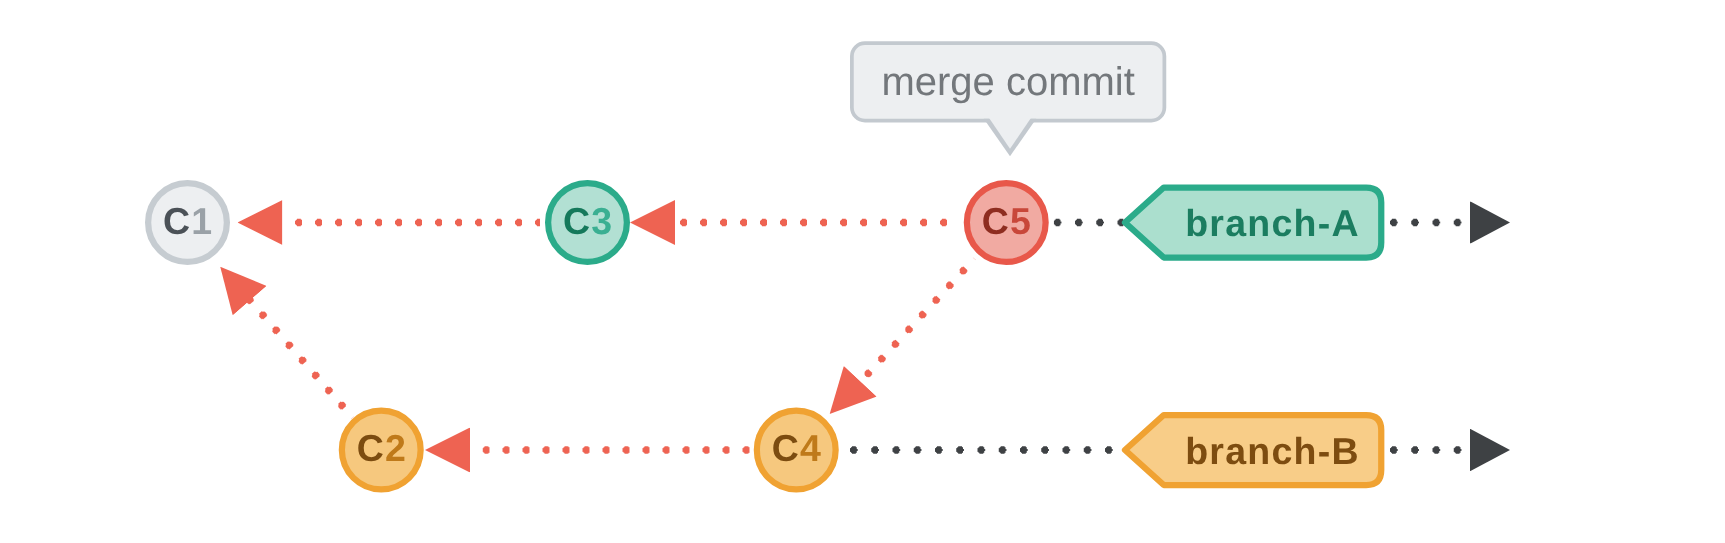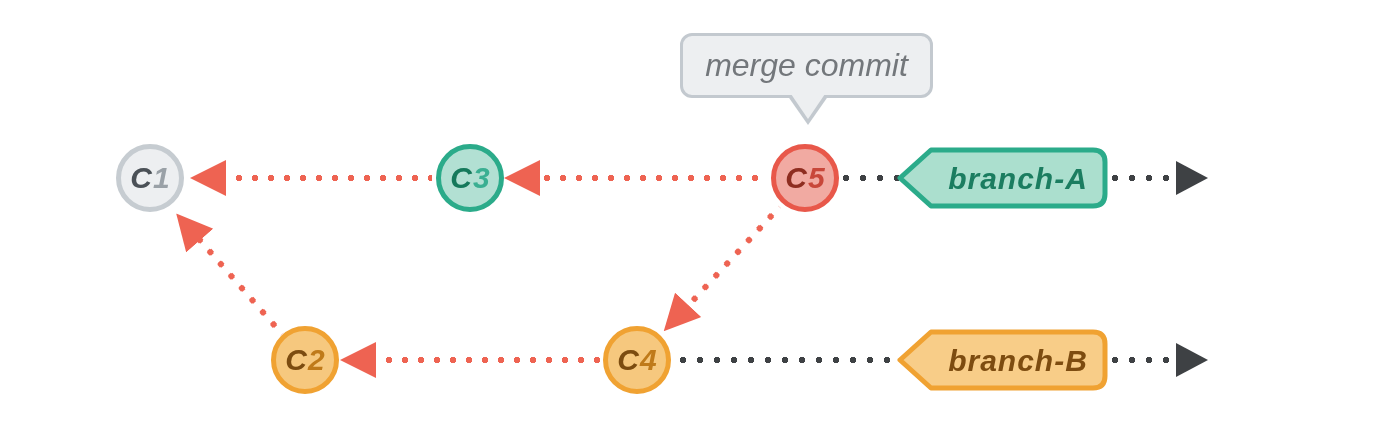--- a/index.html
+++ b/index.html
@@ -1,18 +1,18 @@
 <!DOCTYPE html>
 <html style="--red-line: #ee6352; --dark-line: #3e4144; --c1-fill: #edeff1; --c1-border: #c6ccd1; --c1-letter: #4b5157; --c1-number: #9aa1a7; --c2-fill: #f6c87e; --c2-border: #f0a232; --c2-letter: #7c4c10; --c2-number: #bf7a1a; --c3-fill: #b2e0d3; --c3-border: #2bab8a; --c3-letter: #15795b; --c3-number: #3aaf92; --c4-fill: #f6c87e; --c4-border: #f0a232; --c4-letter: #7c4c10; --c4-number: #bf7a1a; --c5-fill: #f1aaa2; --c5-border: #e8584a; --c5-letter: #8e2d20; --c5-number: #c8473a; --taga-fill: #abdfce; --taga-border: #2bab8a; --taga-text: #1b7d60; --tagb-fill: #f8cd88; --tagb-border: #f0a232; --tagb-text: #7d4c10; --tooltip-fill: #edeff1; --tooltip-border: #c3c9cf; --tooltip-text: #73777b;"><head>
 <meta charset="utf-8">
 <style>
   html,body { margin:0; padding:0; background:#ffffff; }
   .canvas {
     position:relative; width:1380px; height:434px; background:#ffffff;
-    font-family:"Liberation Sans", sans-serif; overflow:hidden;font-style:italic;
+    font-family:"Liberation Sans", sans-serif; overflow:hidden;
   }
 
   
   .commit {
     position:absolute; width:58px; height:58px; border-radius:50%;
     border:5px solid; display:flex; align-items:center; justify-content:center;
     font-weight:bold; font-size:30px; line-height:1;
   }
   .c1 { left:116px; top:144px; background:var(--c1-fill); border-color:var(--c1-border); }
   .c1 .ltr { color:var(--c1-letter); } .c1 .num { color:var(--c1-number); }

